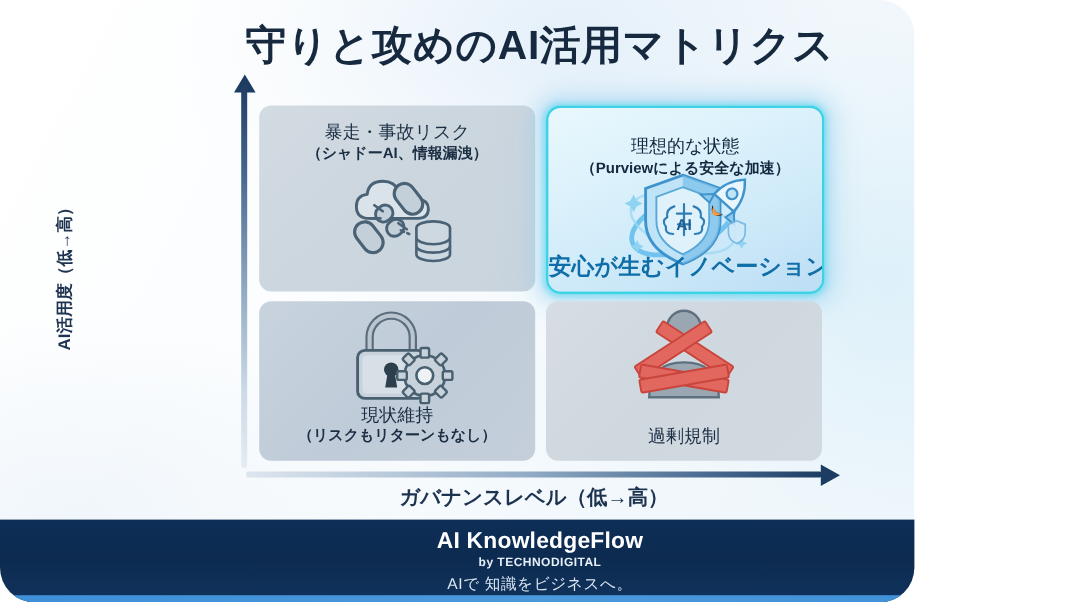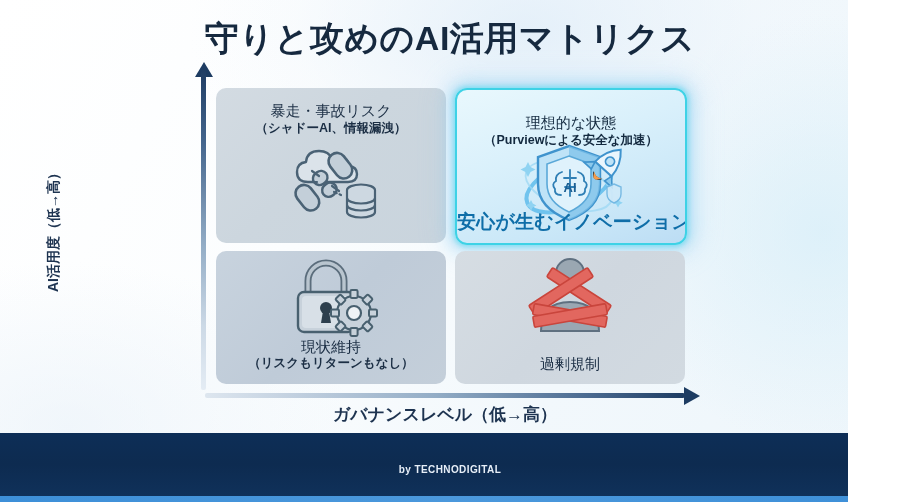--- a/index.html
+++ b/index.html
@@ -6,27 +6,28 @@
     margin: 0; padding: 0;
     width: 900px; height: 502px;
     overflow: hidden;
   }
   body {
     font-family: "Liberation Sans", "DejaVu Sans", sans-serif;
     background: #ffffff;
   }
   #stage {
     position: relative;
-    width: 848px; height: 502px;
+    width: 762px; height: 502px;
     background:
       radial-gradient(ellipse 420px 260px at 62% 6%, rgba(222,236,248,0.75) 0%, rgba(238,245,251,0.25) 55%, rgba(255,255,255,0) 80%),
       radial-gradient(ellipse 300px 300px at 97% 46%, rgba(206,235,247,0.55) 0%, rgba(255,255,255,0) 72%),
       radial-gradient(ellipse 380px 220px at 8% 85%, rgba(232,241,249,0.6) 0%, rgba(255,255,255,0) 75%),
       linear-gradient(118deg, #ffffff 0%, #fbfdfe 38%, #f2f8fc 68%, #eef6fb 100%);
     overflow: hidden;
+    border-radius: 29px;
   }
 
   
   #title {
     position: absolute;
     left: 0; top: 18px;
     width: 900px;
     text-align: center;
     font-size: 34px;
     font-weight: 700;
@@ -363,17 +364,19 @@
           <rect x="22" y="55" width="74" height="11" rx="1.5" transform="rotate(-10 59 60)"></rect>
         </g>
       </svg>
     </div>
     <div class="txt">
       <div class="quad-title">過剰規制</div>
     </div>
   </div>
 
   <div id="footer">
+    <div id="footer-brand">AI KnowledgeFlow</div>
     <div id="footer-by">by TECHNODIGITAL</div>
+    <div id="footer-tag">AIで 知識をビジネスへ。</div>
     <div id="footer-accent"></div>
   </div>
 
 </div>
 
 </body></html>

